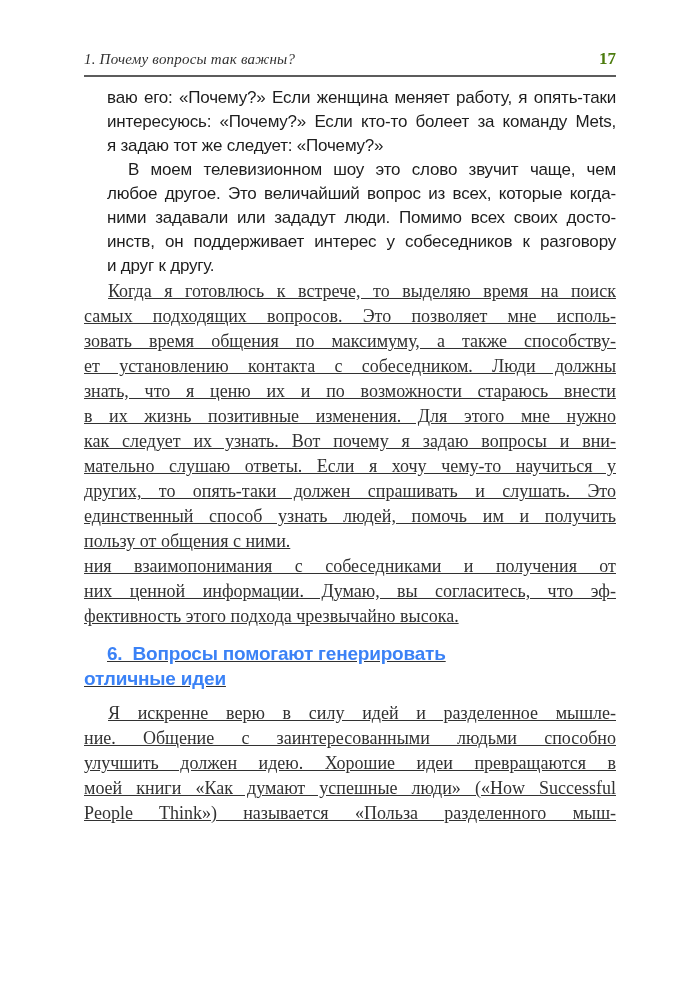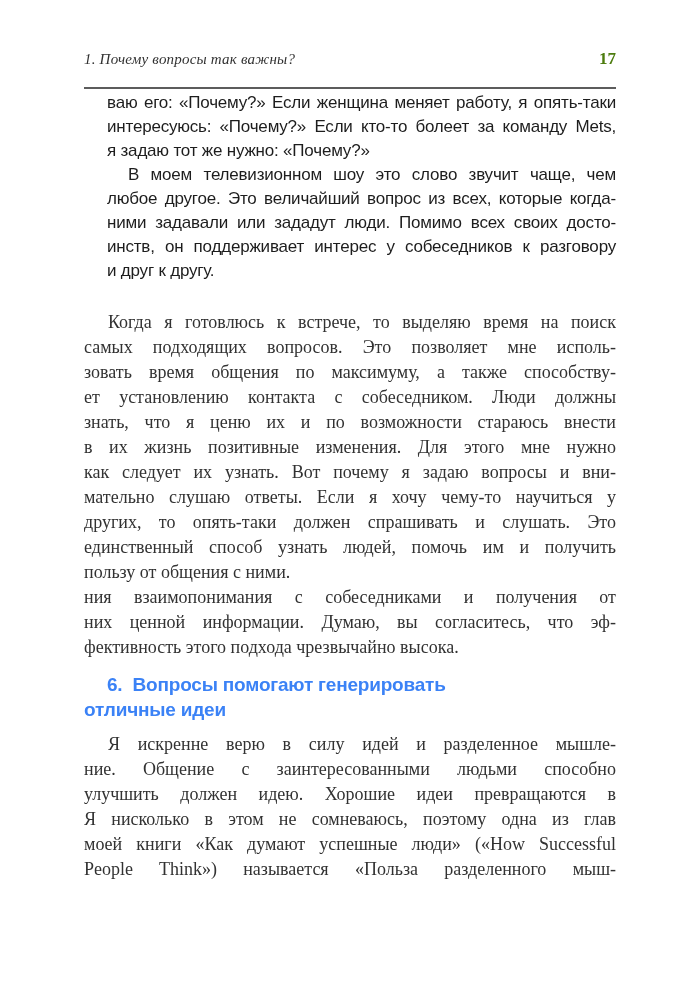--- a/index.html
+++ b/index.html
@@ -17,56 +17,57 @@
     padding: 0 84px;
     overflow: hidden;
     font-family: "Liberation Serif", serif;
   }
   
   .page-header {
     display: flex;
     justify-content: space-between;
     align-items: flex-end;
     padding-top: 50px;
-    padding-bottom: 19px;
+    padding-bottom: 7px;
     border-bottom: 2px solid var(--rule, #5c5c5c);
   }
   .running-title {
     font-family: "Liberation Serif", serif;
     font-style: italic;
     font-size: 15px;
     line-height: 18px;
     color: var(--ink, #323232);
     letter-spacing: 0.2px;
   }
   .page-number {
     font-family: "Liberation Serif", serif;
     font-weight: bold;
     font-size: 17px;
     line-height: 18px;
     color: #4d7c0f;
   }
   
   .quote-block {
-    margin-top: 2px;
+    margin-top: 9px;
     padding-left: 23px;
     font-family: "Liberation Sans", sans-serif;
     font-size: 17px;
     line-height: 24px;
     color: var(--sans-ink, #1d1d1d);
     letter-spacing: -0.2px;
   }
   .quote-block .line.indent { padding-left: 21px; }
   
   .body-text {
-    margin-top: 27px;
+    margin-top: 1px;
     font-family: "Liberation Serif", serif;
     font-size: 18px;
     line-height: 25px;
     color: var(--ink, #323232);
+    text-decoration: underline;
   }
   .body-text .line.indent { padding-left: 24px; }
   
   .line {
     text-align: justify;
     text-align-last: justify;
     min-height: 1em;
   }
   .line.last {
     text-align: left;
@@ -92,21 +93,21 @@
 
   <header class="page-header">
     <span class="running-title">1. Почему вопросы так важны?</span>
     <span class="page-number">17</span>
   </header>
 
   <section class="quote-block">
       <div class="para">
         <div class="line">ваю его: «Почему?» Если женщина меняет работу, я опять-таки</div>
         <div class="line">интересуюсь: «Почему?» Если кто-то болеет за команду Mets,</div>
-        <div class="line last">я задаю тот же нужно: «Почему?»</div>
+        <div class="line last">я задаю тот же следует: «Почему?»</div>
       </div>
       <div class="para">
         <div class="line indent">В моем телевизионном шоу это слово звучит чаще, чем</div>
         <div class="line">любое другое. Это величайший вопрос из всех, которые когда-</div>
         <div class="line">ними задавали или зададут люди. Помимо всех своих досто-</div>
         <div class="line">инств, он поддерживает интерес у собеседников к разговору</div>
         <div class="line last">и друг к другу.</div>
       </div>
     </section>
 
@@ -136,21 +137,20 @@
     <h2 class="section-heading">
       <div class="h-line first">6.  Вопросы помогают генерировать</div>
       <div class="h-line">отличные идеи</div>
     </h2>
 
     <div>
         <div class="para">
           <div class="line indent">Я искренне верю в силу идей и разделенное мышле-</div>
           <div class="line">ние. Общение с заинтересованными людьми способно</div>
           <div class="line">улучшить должен идею. Хорошие идеи превращаются в</div>
-          <div class="line">Я нисколько в этом не сомневаюсь, поэтому одна из глав</div>
           <div class="line">моей книги «Как думают успешные люди» («How Successful</div>
           <div class="line">People Think») называется «Польза разделенного мыш-</div>
         </div>
       </div>
 
   </main>
 
 </div>
 
 </body></html>

